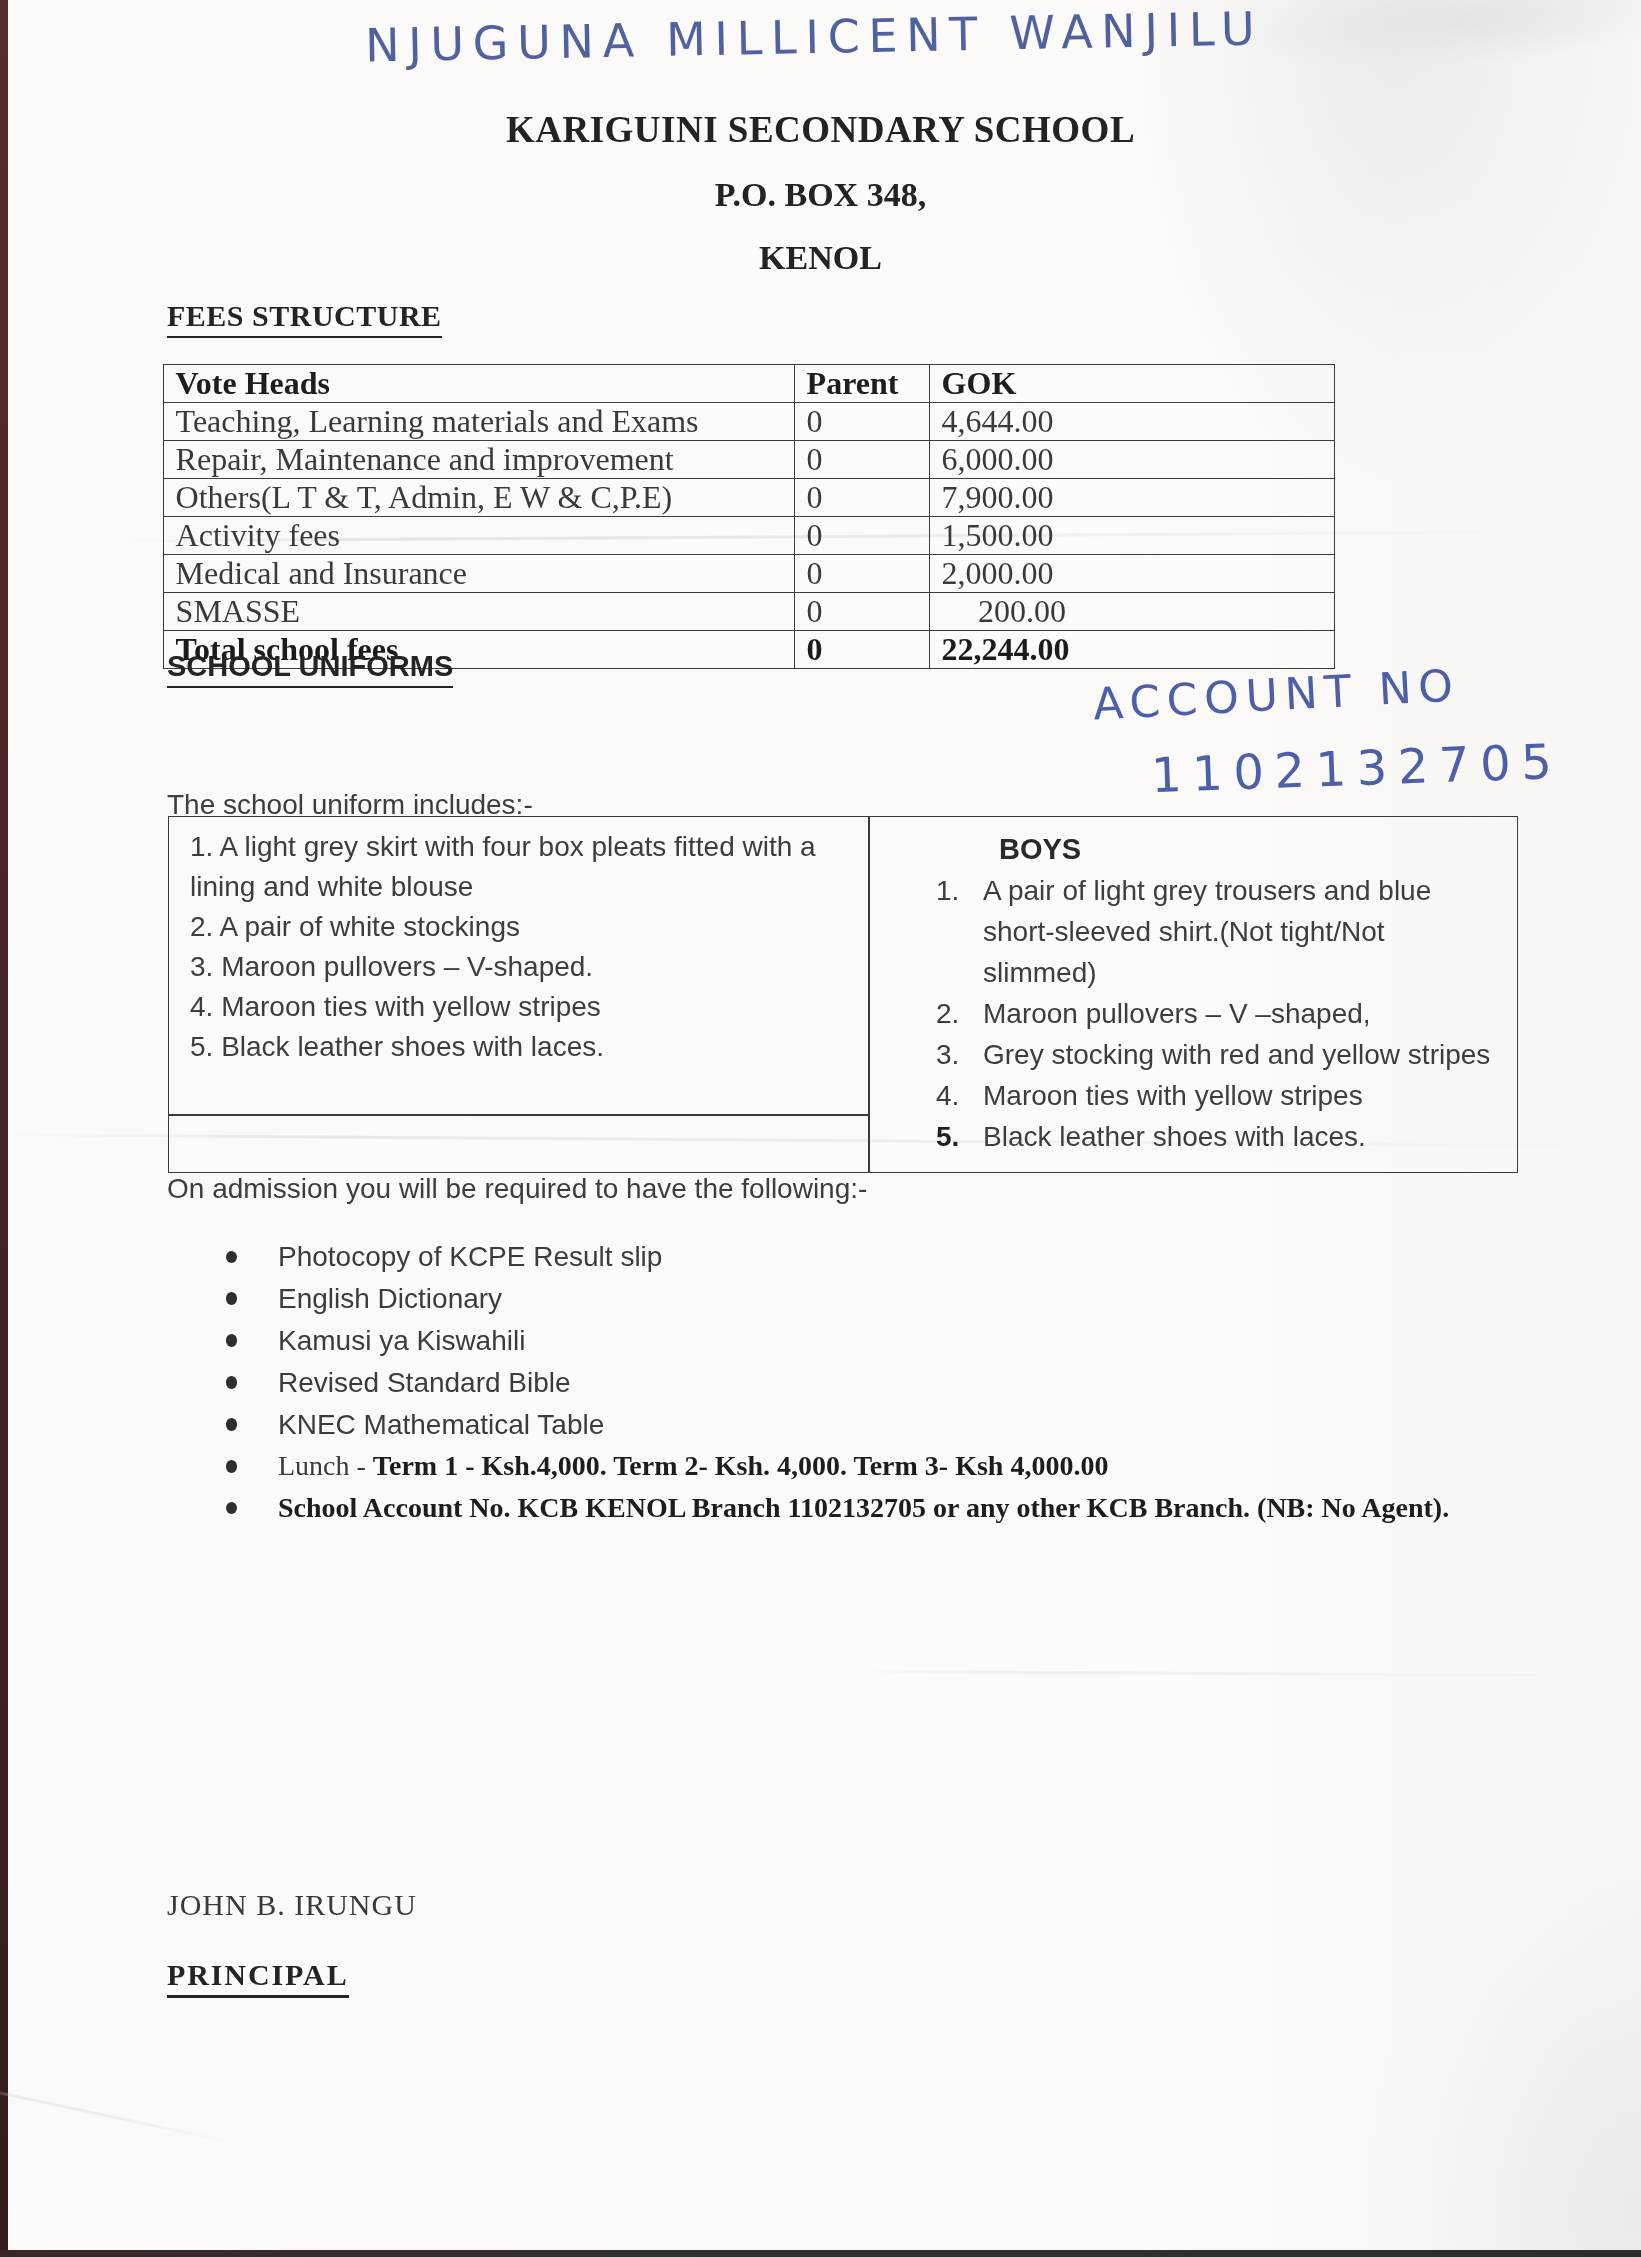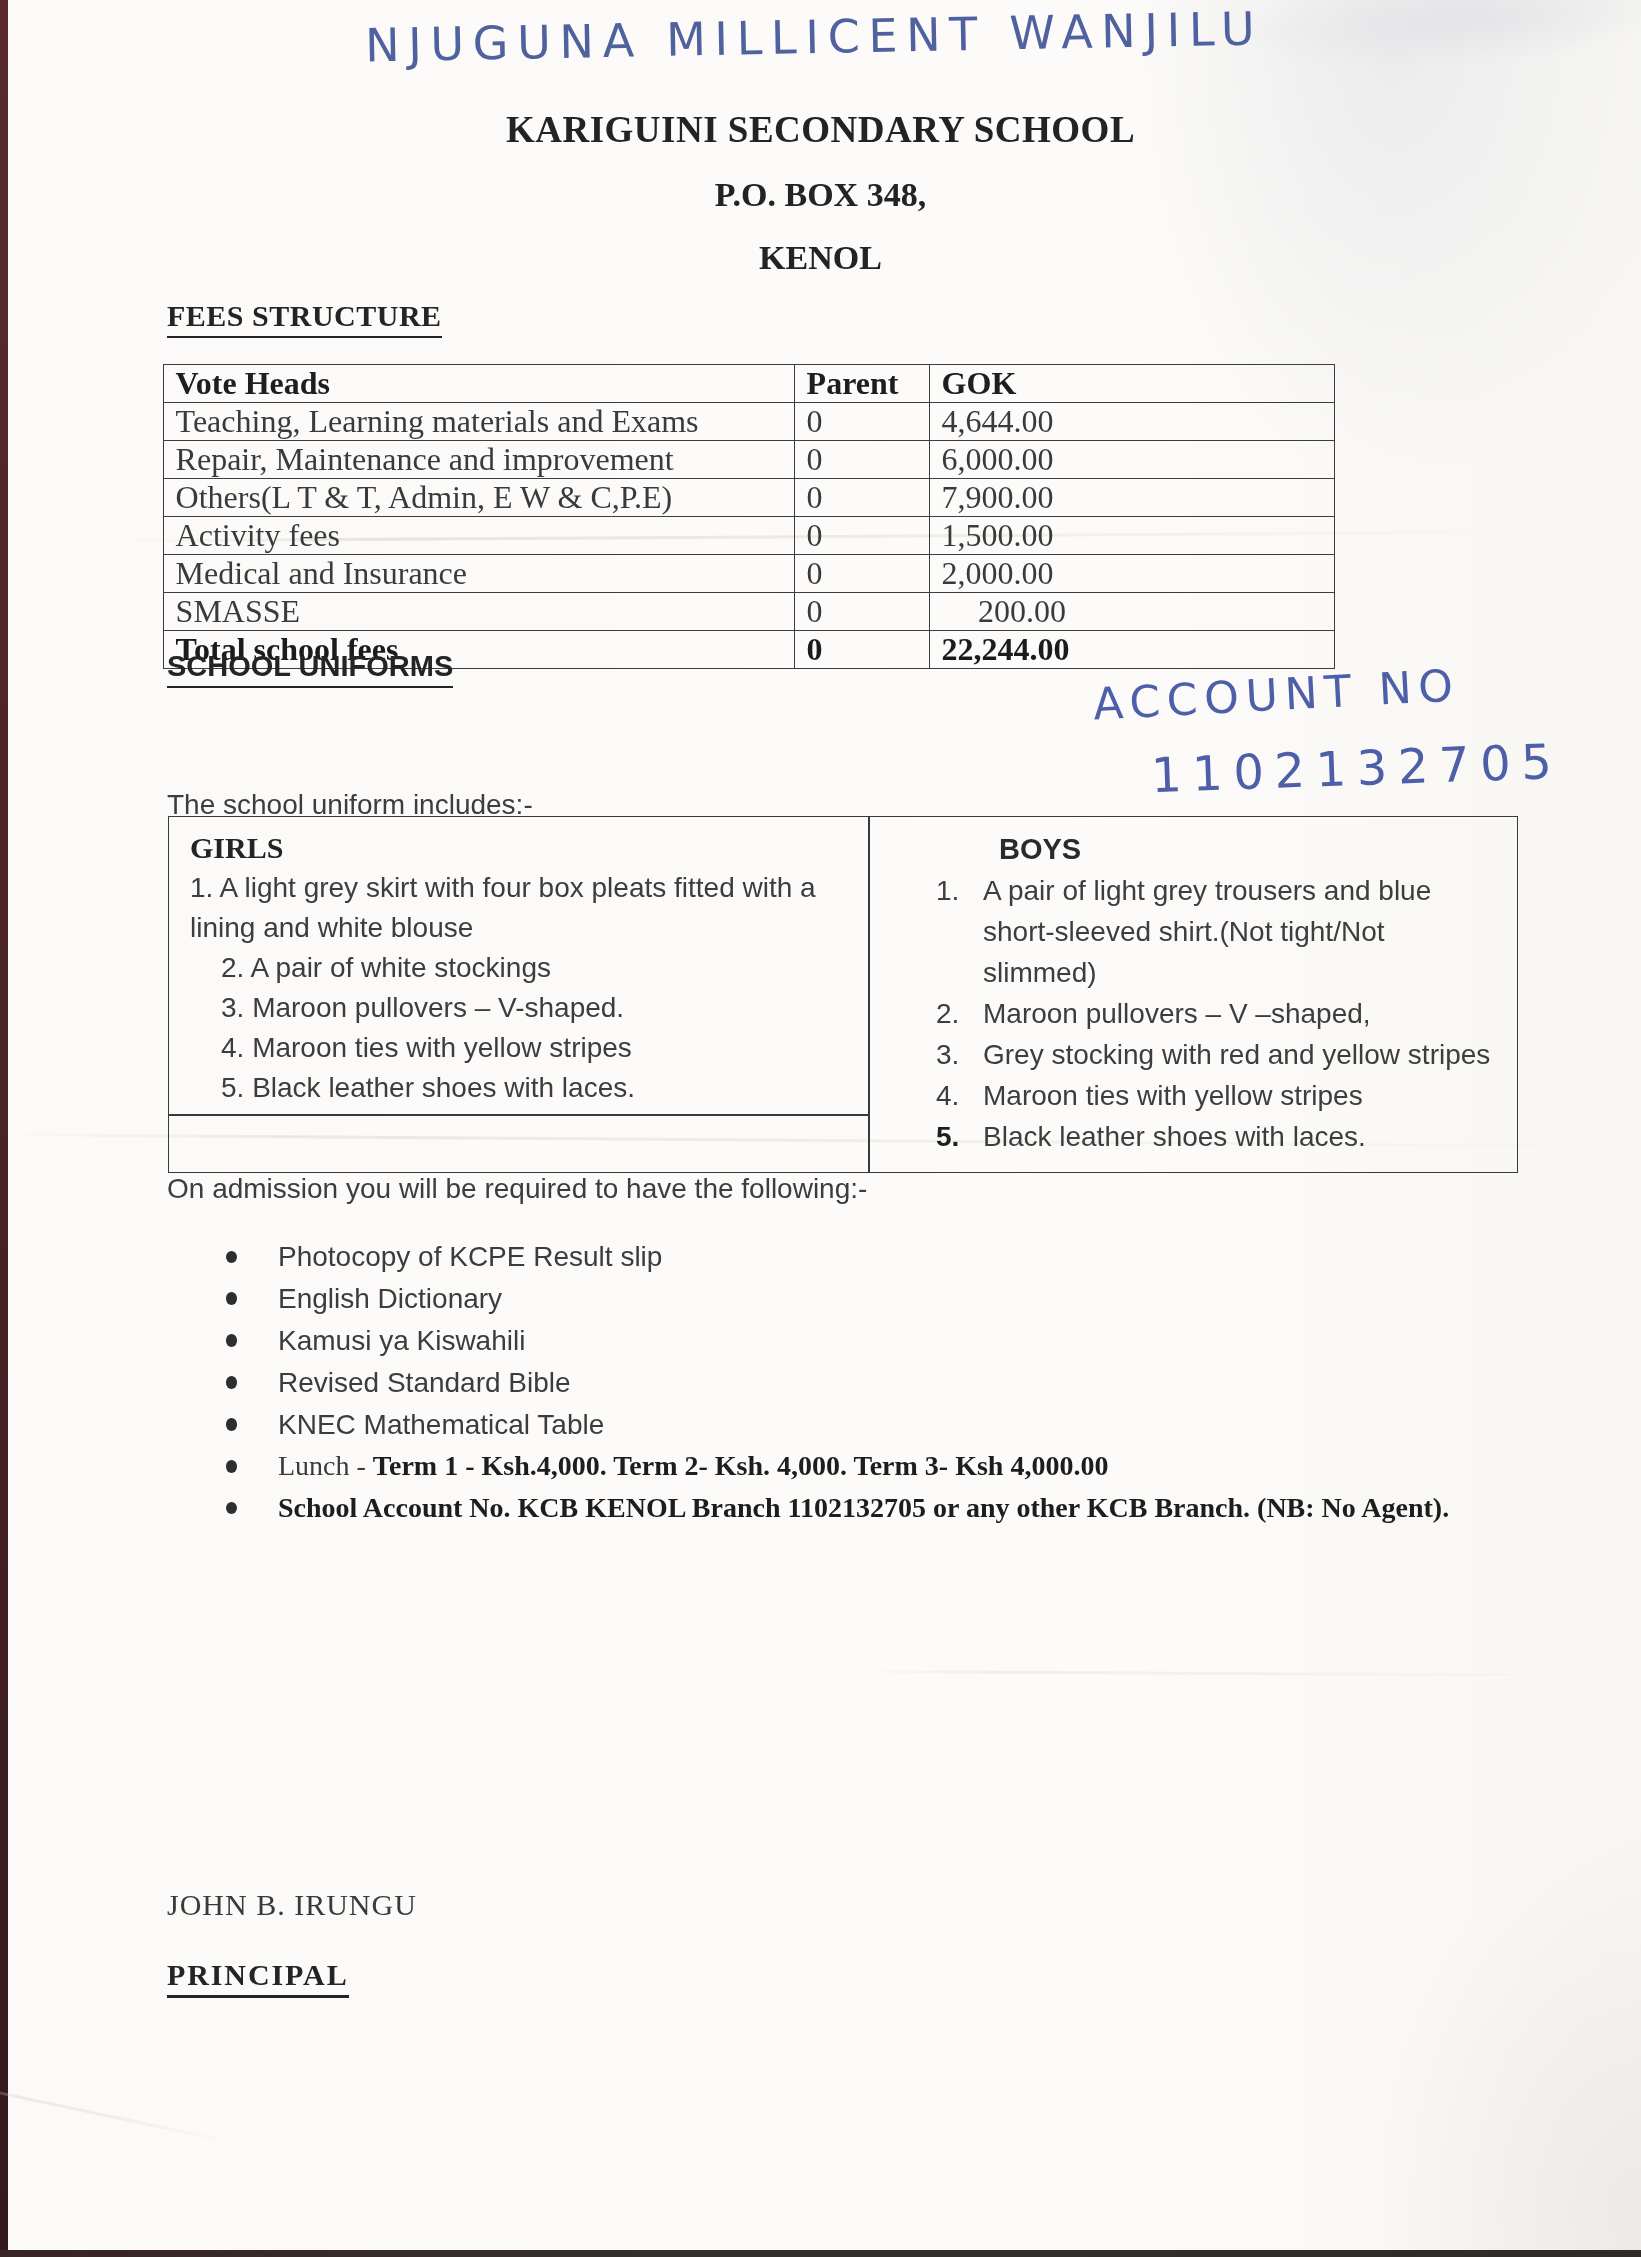--- a/index.html
+++ b/index.html
@@ -76,21 +76,21 @@
                  border:1.9px solid #3a3a3a; }
   .uniform-divider { position:absolute; left:699px; top:0; width:1.9px; height:100%;
                      background:#3a3a3a; }
   .girls-bottom-line { position:absolute; left:0; top:297px; width:699px; height:1.9px;
                        background:#3a3a3a; }
   .girls-col { position:absolute; left:0; top:0; width:699px; padding:9.7px 17.4px 0 21px;
                box-sizing:border-box; }
   .girls-heading { font-family:"Liberation Serif","DejaVu Serif",serif;
                    font-size:30px; font-weight:bold; color:#242424; line-height:41px; }
   .girls-item { font-size:28px; color:#3d3d3d; line-height:40px; }
-  .girls-item.indented { margin-left:31px; }
+  .girls-item.indented { }
   .boys-col { position:absolute; left:701px; top:0; right:0; padding:11.6px 23px 0 66px;
               box-sizing:border-box; }
   .boys-heading { font-size:29px; font-weight:bold; color:#2a2a2a;
                   margin-left:63px; line-height:41px; }
   .boys-item { display:flex; font-size:28px; color:#3d3d3d; line-height:41px; }
   .boys-item .num { width:47px; flex:0 0 47px; }
   .boys-item.bold-num .num { font-weight:bold; color:#1f1f1f; }
 
   ul.admission-list { position:absolute; left:224px; top:1237px; width:1265px;
                       margin:0; padding:0; list-style:none; }
@@ -184,21 +184,20 @@
   <div class="handwritten hw-acc1">ACCOUNT NO</div>
   <div class="handwritten hw-acc2">1102132705</div>
 
   <div class="intro-line sans uniform-intro">The school uniform includes:-</div>
 
   <div class="uniform-box">
     <div class="uniform-divider"></div>
     <div class="girls-bottom-line"></div>
 
     <div class="girls-col">
-      <div class="girls-heading">GIRLS</div>
       <div class="girls-item">1.  A light grey skirt with four box pleats fitted with a lining and white blouse</div>
       <div class="girls-item indented">2. A pair of white stockings</div>
       <div class="girls-item indented">3. Maroon pullovers – V-shaped.</div>
       <div class="girls-item indented">4. Maroon ties with yellow stripes</div>
       <div class="girls-item indented">5. Black leather shoes with laces.</div>
     </div>
 
     <div class="boys-col">
       <div class="boys-heading">BOYS</div>
       <div class="boys-item">

